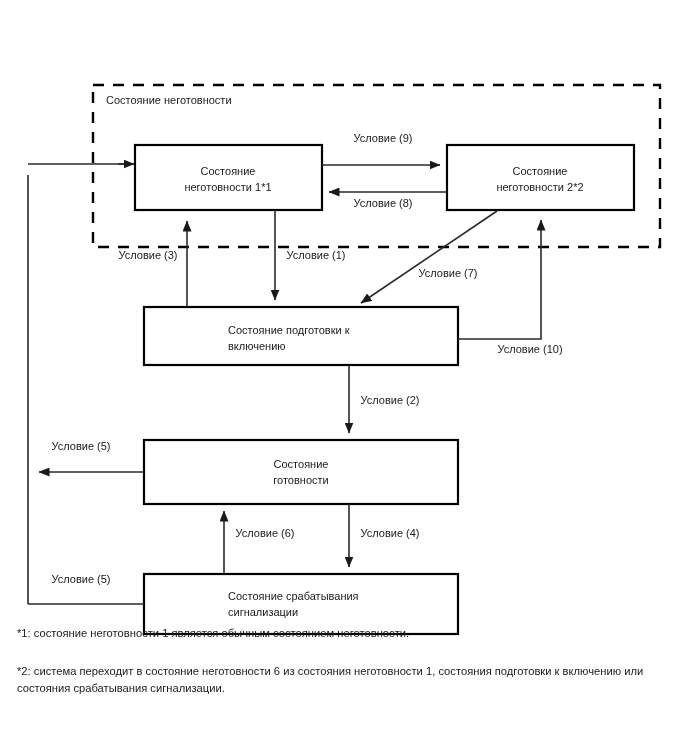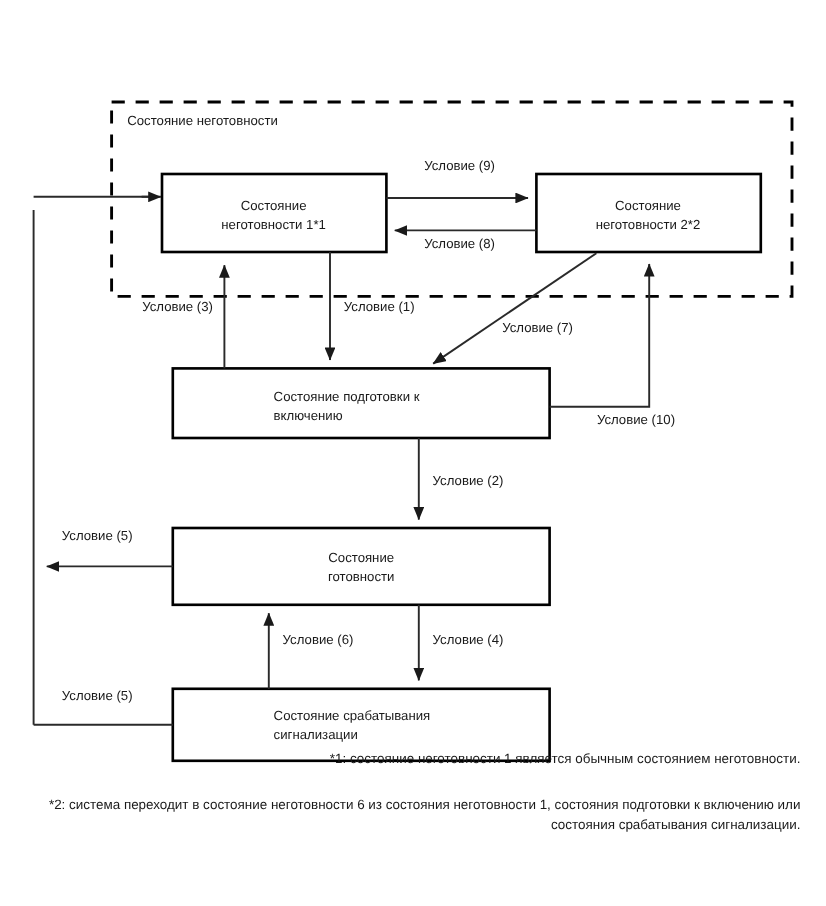--- a/index.html
+++ b/index.html
@@ -57,21 +57,20 @@
     fill: #1a1a1a;
   }
   .footnote {
     position: absolute;
     left: 17px;
     font-family: "Liberation Sans", sans-serif;
     font-size: 11.2px;
     line-height: 17px;
     color: #1a1a1a;
     width: 650px;
-    text-align: right;
   }
   #footnote-1 { top: 625px; }
   #footnote-2 { top: 663px; }
 </style>
 </head>
 <body>
 
 <div id="diagram-root">
   <svg width="688" height="755" viewBox="0 0 688 755" xmlns="http://www.w3.org/2000/svg">
     <defs>

